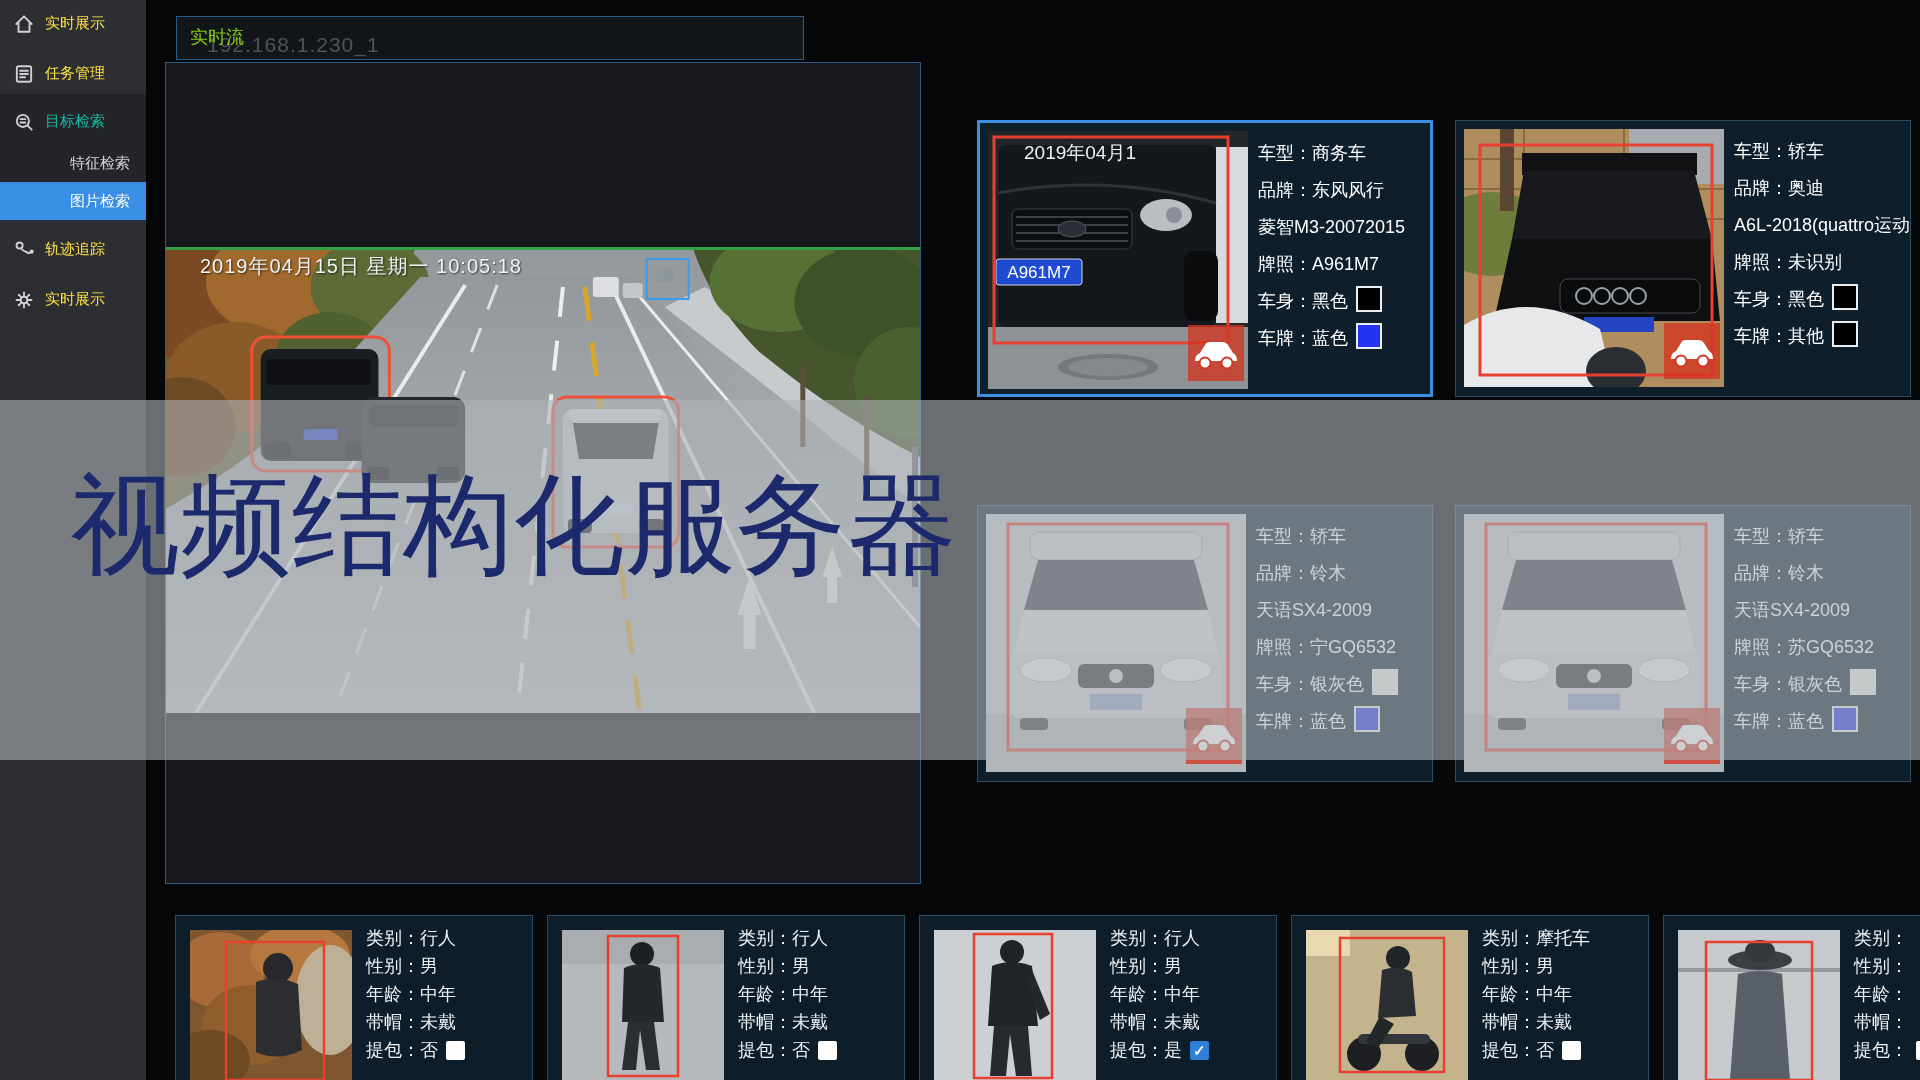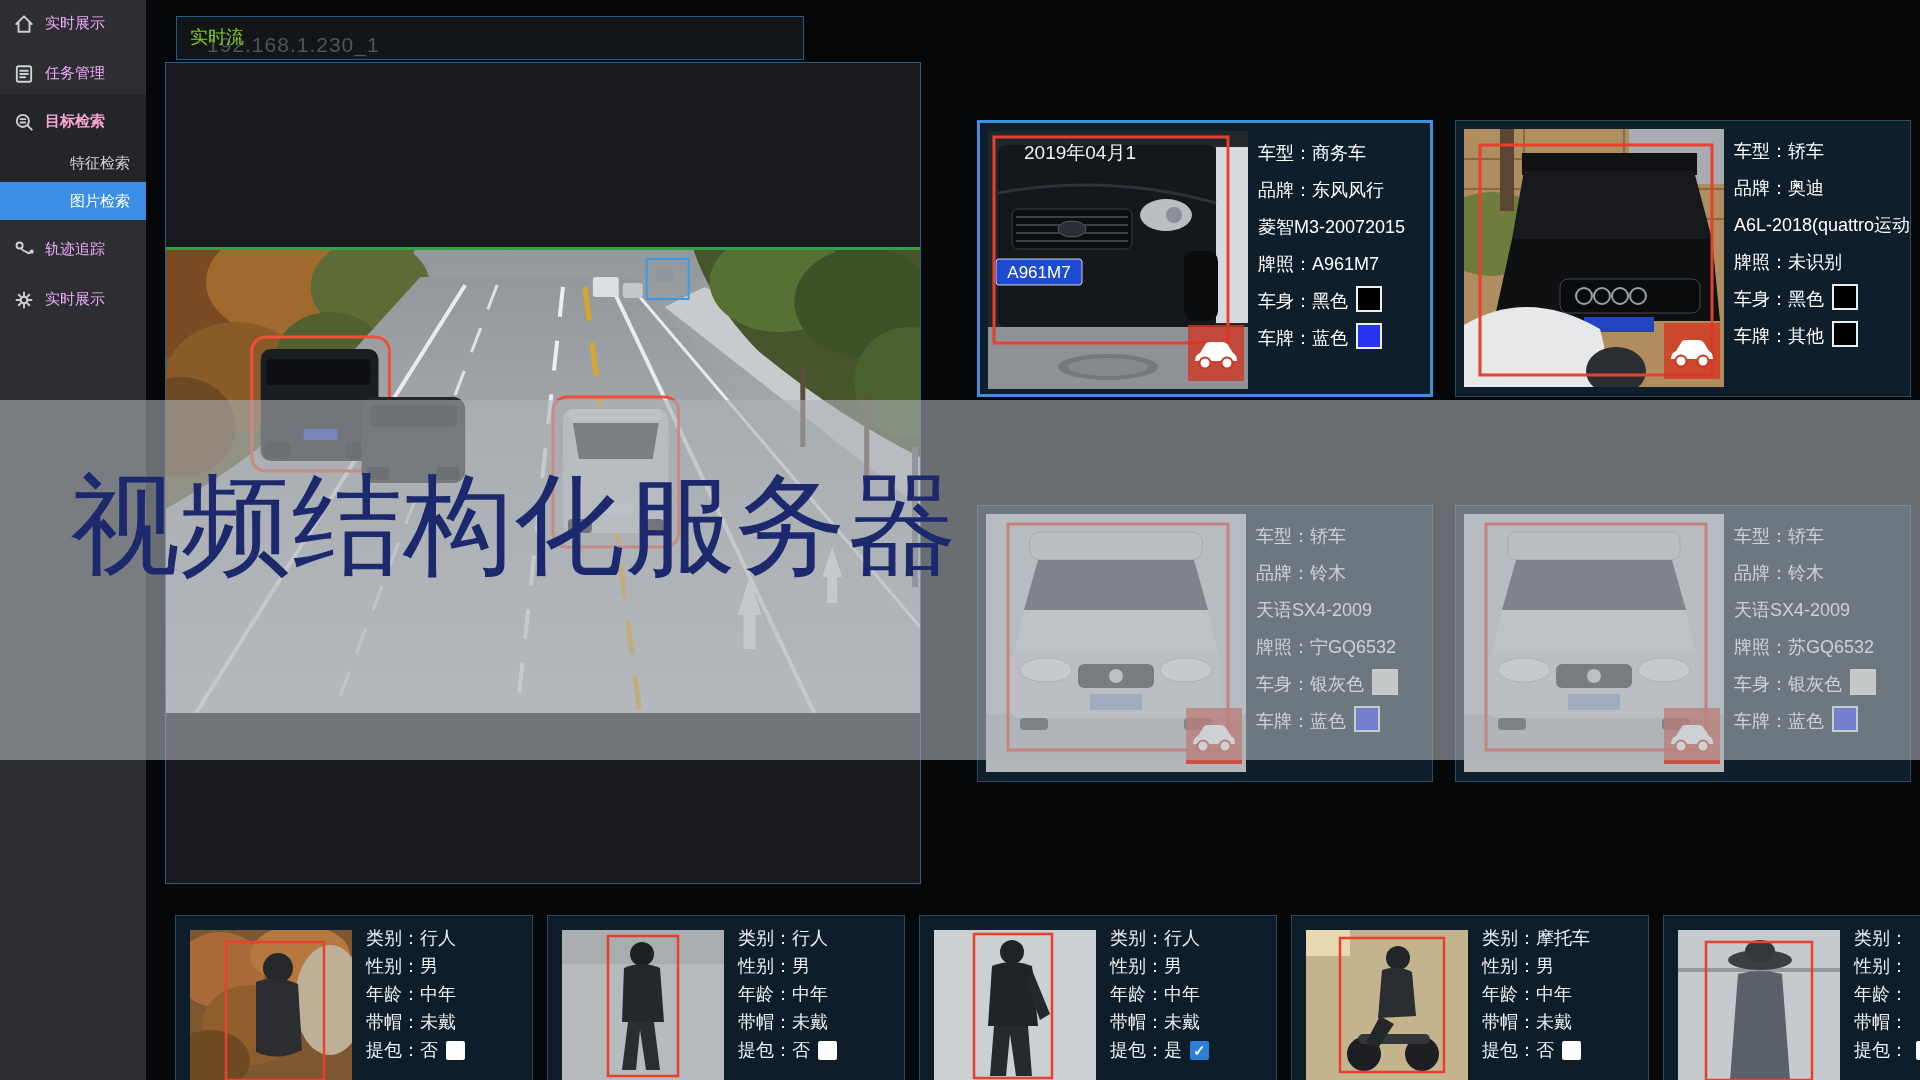--- a/index.html
+++ b/index.html
@@ -1,24 +1,24 @@
 <!DOCTYPE html>
 <html><head>
 <meta charset="utf-8">
 <style>
   html,body{margin:0;padding:0;width:1920px;height:1080px;overflow:hidden;background:#060708;
     font-family:"Liberation Sans",sans-serif;position:relative}
   
   .sidebar{position:absolute;left:0;top:0;width:146px;height:1080px;background:#2c2e31;z-index:5}
   .side-group-bg{position:absolute;left:0;top:94px;width:146px;height:126px;background:#232528}
   .side-item{position:absolute;left:0;width:146px;height:38px;display:flex;align-items:center;
-    color:#f0abfc;font-size:15px;cursor:pointer}
+    color:#fde047;font-size:15px;cursor:pointer}
   .side-item .ic{width:22px;height:20px;margin-left:13px;margin-right:10px;flex:0 0 22px}
   .side-item .ic svg{stroke:#cfd1d3;fill:none;stroke-width:1.7;stroke-linecap:round;stroke-linejoin:round}
-  .side-item.head{font-weight:bold;color:#f9a8d4}
+  .side-item.head{font-weight:normal;color:#14b8a6}
   .side-item.sub{padding-left:70px;box-sizing:border-box;color:#d2d4d6}
   .side-item.active{background:#3a8ee6;color:#fff}
   
   .tabbox{position:absolute;left:176px;top:16px;width:628px;height:44px;border:1px solid #2a5c86;
     box-sizing:border-box;background:#131619;z-index:4}
   .tab-label{position:absolute;left:13px;top:8px;font-size:18px;color:#84cc16;z-index:2}
   .stream-name{position:absolute;left:30px;top:16px;font-size:21px;color:#4e545a;letter-spacing:1px;z-index:1;white-space:nowrap}
   
   .video-panel{position:absolute;left:165px;top:62px;width:756px;height:822px;border:1px solid #2a5c86;
     box-sizing:border-box;background:#17191c;z-index:3}
@@ -167,20 +167,21 @@
       <rect x="272" y="220" width="22" height="13" rx="3" fill="#0c0d0f"></rect>
       <rect x="398" y="162" width="106" height="124" rx="10" fill="#c6cacd"></rect>
       <polygon points="408,176 494,176 488,212 414,212" fill="#2e3338"></polygon>
       <rect x="404" y="162" width="94" height="12" rx="5" fill="#d7dadc"></rect>
       <rect x="403" y="272" width="24" height="14" rx="4" fill="#1b1d20"></rect>
       <rect x="475" y="272" width="24" height="14" rx="4" fill="#1b1d20"></rect>
       <rect x="436" y="256" width="32" height="12" rx="2" fill="#d2d7e2"></rect>
       <rect x="388" y="150" width="126" height="150" rx="14" fill="none" stroke="#f05038" stroke-width="3"></rect>
       <rect x="0" y="0" width="756" height="3" fill="#33a046"></rect>
     </svg>
+    <div class="video-ts">2019年04月15日 星期一  10:05:18</div>
   </div>
 </div>
 
 <div class="vcard selected" style="left:977px;top:120px">
   <div class="v-img">
     <svg viewBox="0 0 260 258" preserveAspectRatio="none">
       <rect width="260" height="258" fill="#23272c"></rect>
       <rect y="196" width="260" height="62" fill="#8e9296"></rect>
       <ellipse cx="120" cy="236" rx="50" ry="13" fill="#75797d"></ellipse>
       <ellipse cx="120" cy="236" rx="40" ry="9" fill="#85898d"></ellipse>

